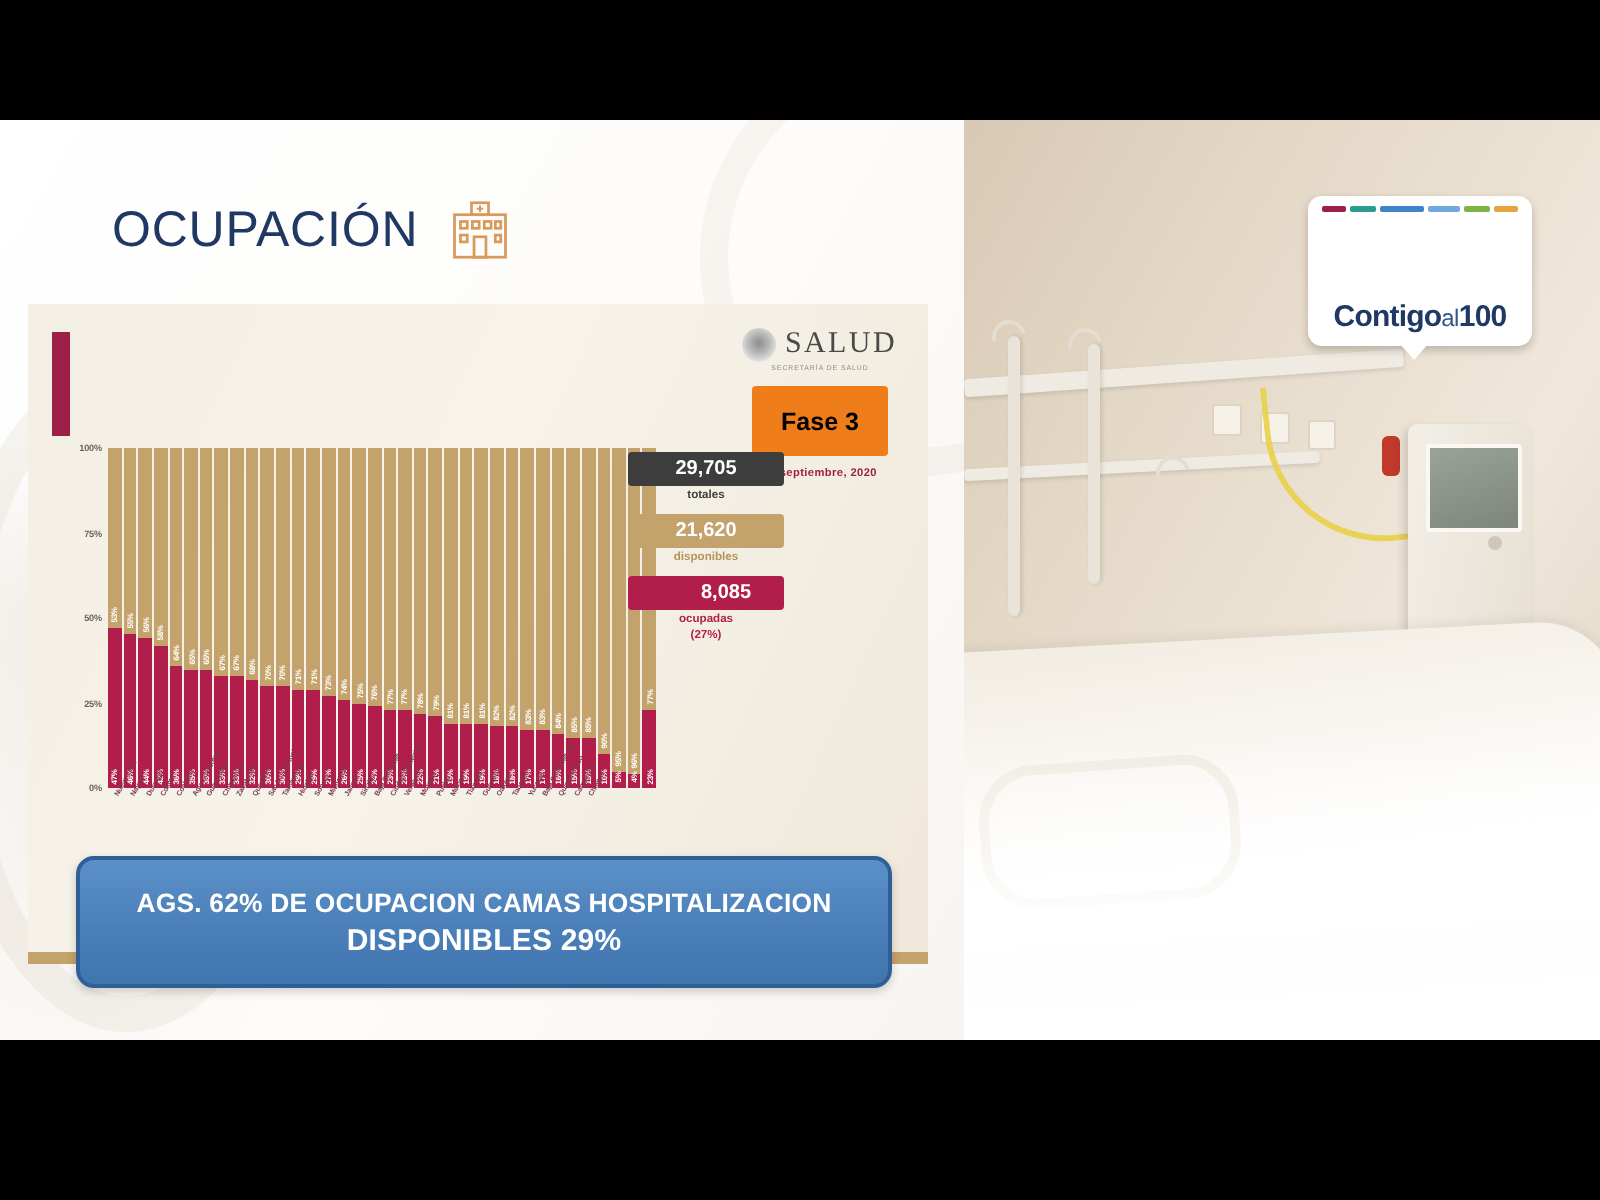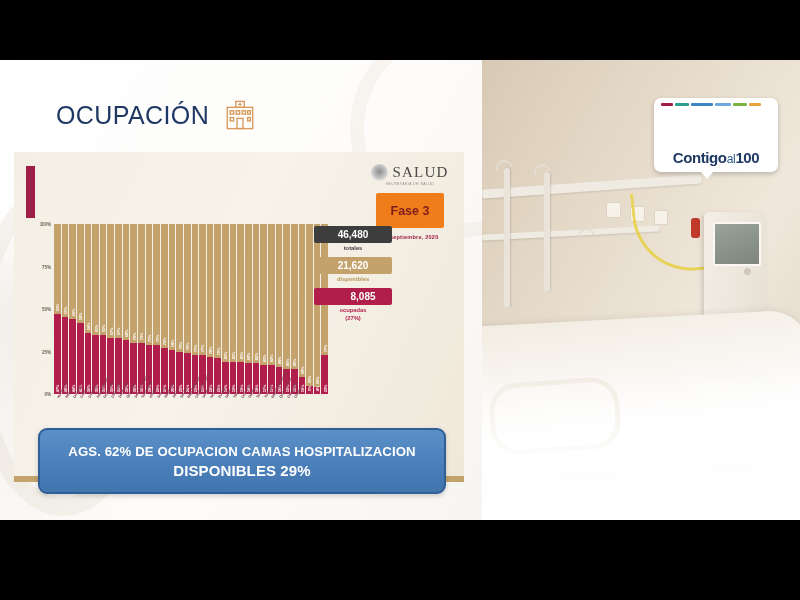--- a/index.html
+++ b/index.html
@@ -40,21 +40,21 @@
 
   
   .salud{position:absolute;right:10px;top:12px;width:88px;text-align:center;}
   .salud-row{display:flex;align-items:center;justify-content:center;gap:4px;}
   .salud-eagle{width:17px;height:17px;border-radius:50%;
     background:radial-gradient(circle at 50% 45%, #8c8c8c 0%, #bdbdbd 45%, #e6e6e6 75%, #f2f2f2 100%);}
   .salud-word{font-family:"Liberation Serif", serif;font-size:15px;letter-spacing:1.2px;color:#4a4a4a;}
   .salud-sub{font-size:3.4px;letter-spacing:.5px;color:#8a8a8a;margin-top:1px;}
   .fase{margin:7px auto 0;width:68px;height:35px;background:#ef7d1a;border-radius:2px;
     display:flex;align-items:center;justify-content:center;}
-  .fase span{color:#7f1d1d;font-weight:bold;font-size:12.5px;}
+  .fase span{color:#000000;font-weight:bold;font-size:12.5px;}
   .fecha{margin-top:6px;font-size:5.6px;font-weight:bold;color:#9d1e47;letter-spacing:.2px;}
 
   
   .chart{position:absolute;left:16px;top:72px;width:300px;height:212px;}
   .plot{position:absolute;left:24px;top:0;right:0;height:170px;}
   .yaxis{position:absolute;left:0;top:0;width:24px;height:170px;}
   .ytick{position:absolute;right:3px;transform:translateY(-50%);
     font-size:4.6px;font-weight:bold;color:#6b6257;letter-spacing:-.1px;}
   .bars{position:absolute;left:0;top:0;right:2px;height:170px;display:flex;align-items:flex-end;gap:1px;}
   .bar{flex:1 1 0;height:100%;display:flex;flex-direction:column;position:relative;}
@@ -127,21 +127,21 @@
   .redvalve{position:absolute;left:209px;top:158px;width:9px;height:20px;background:#c0392b;border-radius:3px;}
   .bed{position:absolute;left:-10px;top:258px;width:340px;height:150px;
     background:linear-gradient(175deg,#f2ece2 0%,#ffffff 70%);border-radius:10px 40px 0 0;
     transform:rotate(-3deg);box-shadow:0 -2px 6px rgba(0,0,0,.06);}
   .bed-rail{position:absolute;left:8px;top:320px;width:120px;height:62px;
     border:5px solid #f1ebe1;border-radius:28px;transform:rotate(-4deg);}
   .fadeout{position:absolute;left:0;bottom:0;width:318px;height:150px;
     background:linear-gradient(180deg,rgba(255,255,255,0) 0%,rgba(255,255,255,.85) 55%,#ffffff 100%);}
 
   
-  .contigo{position:absolute;left:172px;top:38px;width:124px;}
+  .contigo{position:absolute;left:172px;top:38px;width:112px;}
   .contigo-bubble{background:#fff;border-radius:7px;padding:5px 7px 6px;
     box-shadow:0 2px 5px rgba(0,0,0,.22);position:relative;}
   .contigo-dashes{display:flex;gap:2px;margin-bottom:2px;}
   .cd{height:3px;border-radius:1px;}
   .contigo-word{display:flex;align-items:baseline;justify-content:center;}
   .cw1{font-size:15px;font-weight:bold;color:#1f3864;letter-spacing:-.4px;}
   .cw2{font-size:12px;color:#2e5a8e;letter-spacing:-.3px;margin-top:44px;}
   .cw3{font-size:15px;font-weight:bold;color:#1f3864;letter-spacing:-.4px;}
   .contigo-tail{position:absolute;left:46px;bottom:-7px;width:0;height:0;
     border-left:7px solid transparent;border-right:7px solid transparent;border-top:8px solid #fff;}
@@ -595,21 +595,21 @@
                 <span></span>
               </div>
               <div class="xlab">
                 <span></span>
               </div>
             </div>
         </div>
 
         <div class="callouts">
             <div class="co">
-              <div class="co-chip dark">46,480</div>
+              <div class="co-chip dark">29,705</div>
               <div class="co-sub dark">totales</div>
             </div>
             <div class="co">
               <div class="co-chip tan">21,620</div>
               <div class="co-sub tan">disponibles</div>
             </div>
             <div class="co">
               <div class="co-chip crim">8,085</div>
               <div class="co-sub crim">ocupadas<br>(27%)</div>
             </div>

